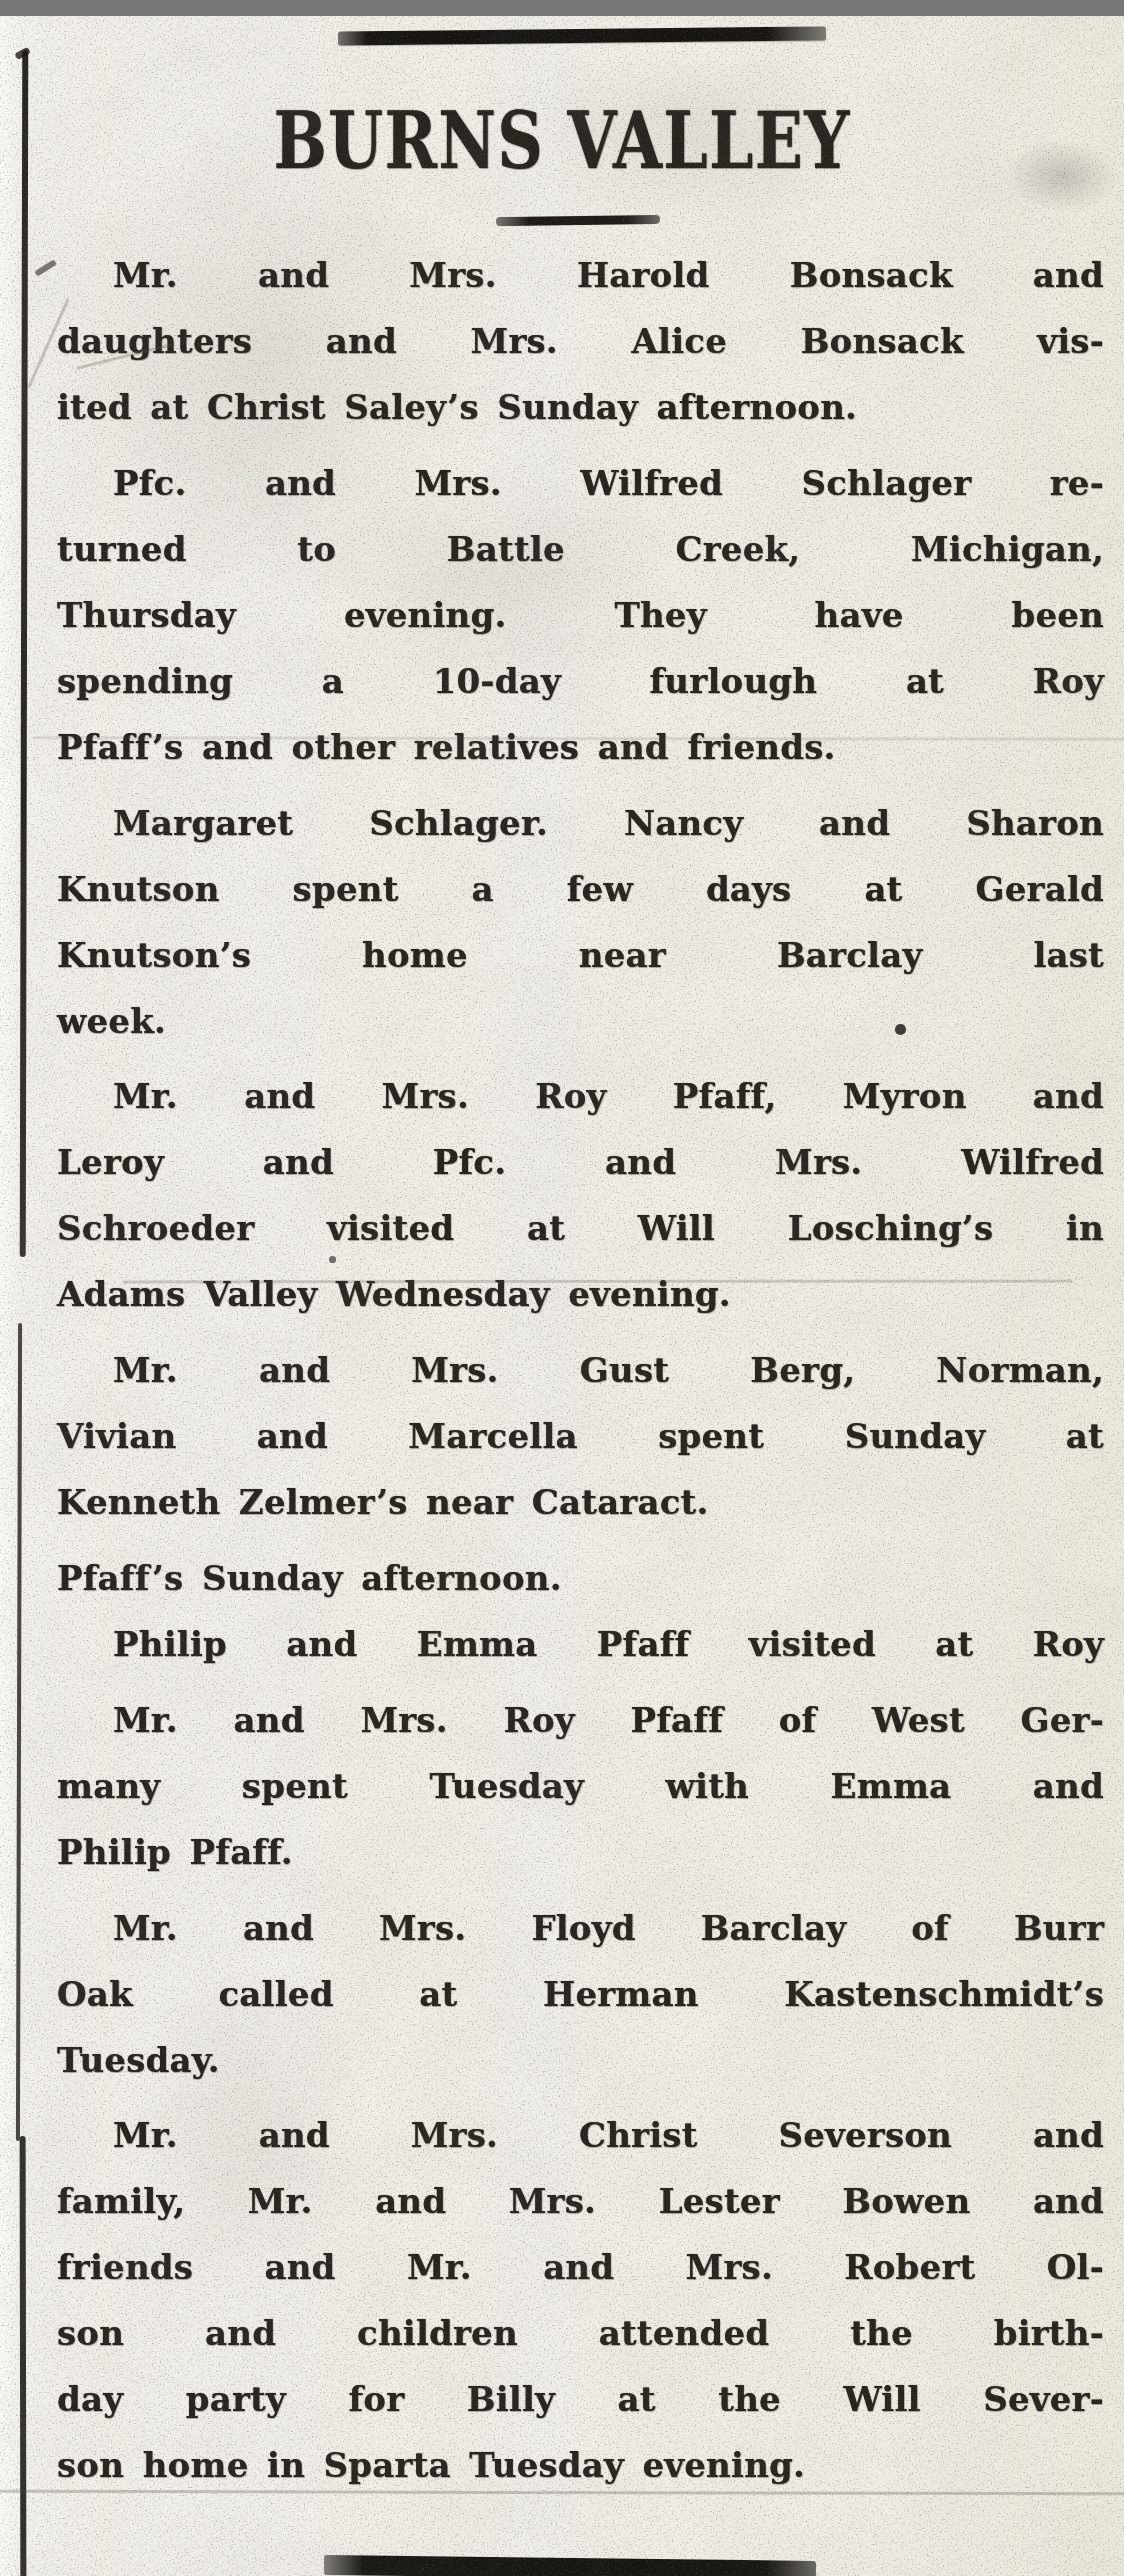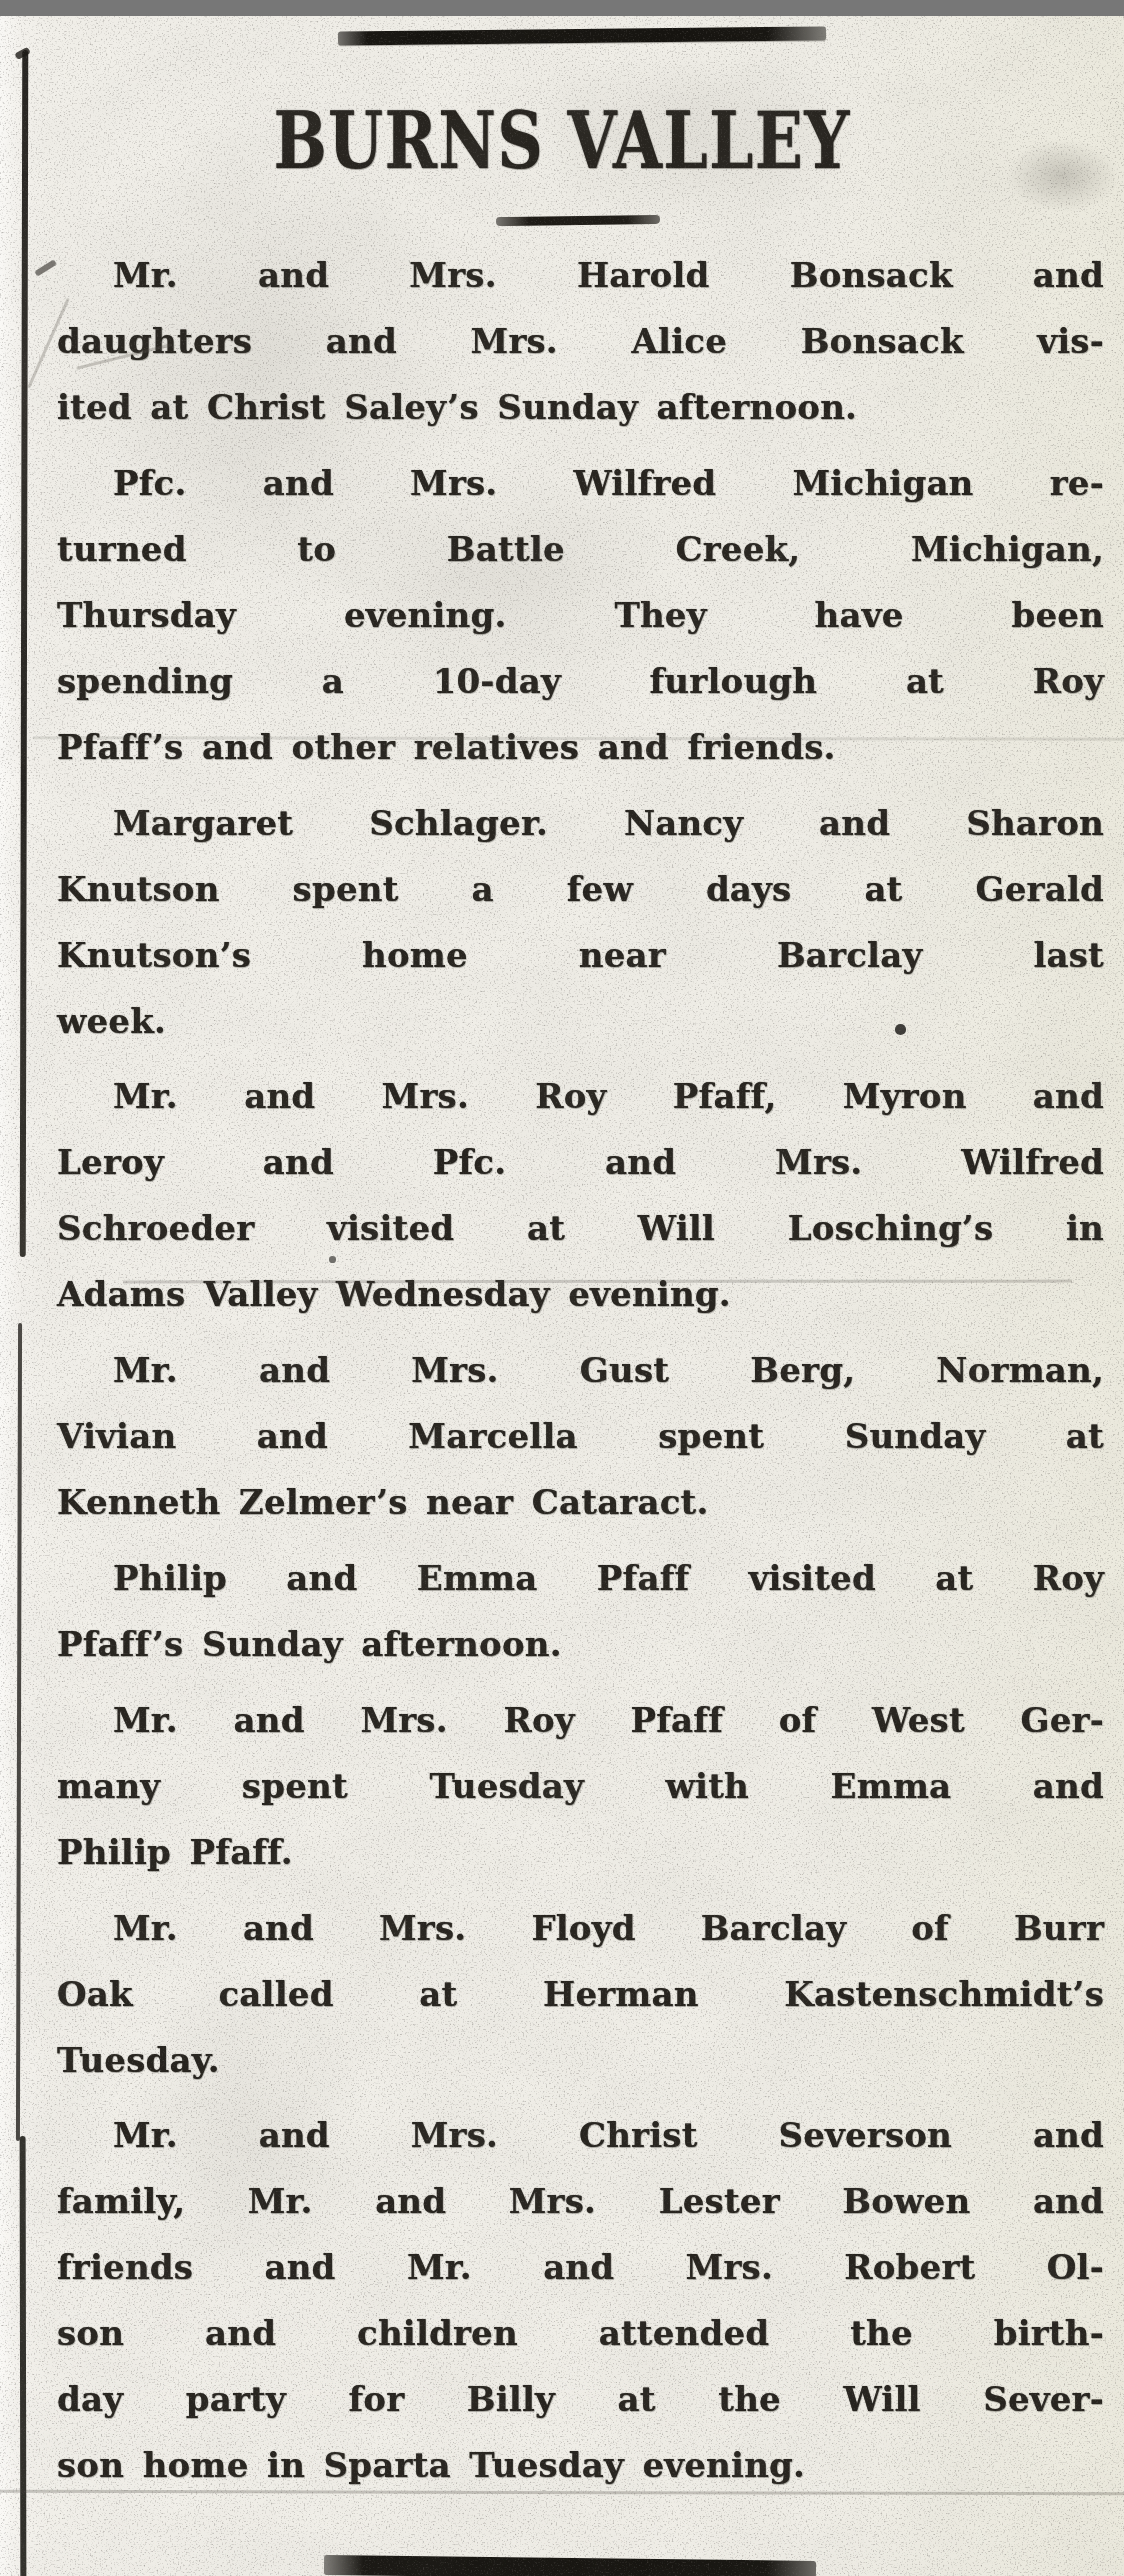--- a/index.html
+++ b/index.html
@@ -119,21 +119,21 @@
   <h1 class="title">BURNS VALLEY</h1>
   <div class="title-divider"></div>
 
   <div class="body" id="article-body">
       <p class="para">
         <span class="line first">Mr. and Mrs. Harold Bonsack and</span>
         <span class="line">daughters and Mrs. Alice Bonsack vis-</span>
         <span class="line last">ited at Christ Saley’s Sunday afternoon.</span>
       </p>
       <p class="para">
-        <span class="line first">Pfc. and Mrs. Wilfred Michigan re-</span>
+        <span class="line first">Pfc. and Mrs. Wilfred Schlager re-</span>
         <span class="line">turned to Battle Creek, Michigan,</span>
         <span class="line">Thursday evening. They have been</span>
         <span class="line">spending a 10-day furlough at Roy</span>
         <span class="line last">Pfaff’s and other relatives and friends.</span>
       </p>
       <p class="para">
         <span class="line first">Margaret Schlager. Nancy and Sharon</span>
         <span class="line">Knutson spent a few days at Gerald</span>
         <span class="line">Knutson’s home near Barclay last</span>
         <span class="line last">week.</span>
@@ -143,22 +143,22 @@
         <span class="line">Leroy and Pfc. and Mrs. Wilfred</span>
         <span class="line">Schroeder visited at Will Losching’s in</span>
         <span class="line last">Adams Valley Wednesday evening.</span>
       </p>
       <p class="para">
         <span class="line first">Mr. and Mrs. Gust Berg, Norman,</span>
         <span class="line">Vivian and Marcella spent Sunday at</span>
         <span class="line last">Kenneth Zelmer’s near Cataract.</span>
       </p>
       <p class="para">
+        <span class="line last">Pfaff’s Sunday afternoon.</span>
         <span class="line first">Philip and Emma Pfaff visited at Roy</span>
-        <span class="line last">Pfaff’s Sunday afternoon.</span>
       </p>
       <p class="para">
         <span class="line first">Mr. and Mrs. Roy Pfaff of West Ger-</span>
         <span class="line">many spent Tuesday with Emma and</span>
         <span class="line last">Philip Pfaff.</span>
       </p>
       <p class="para">
         <span class="line first">Mr. and Mrs. Floyd Barclay of Burr</span>
         <span class="line">Oak called at Herman Kastenschmidt’s</span>
         <span class="line last">Tuesday.</span>

